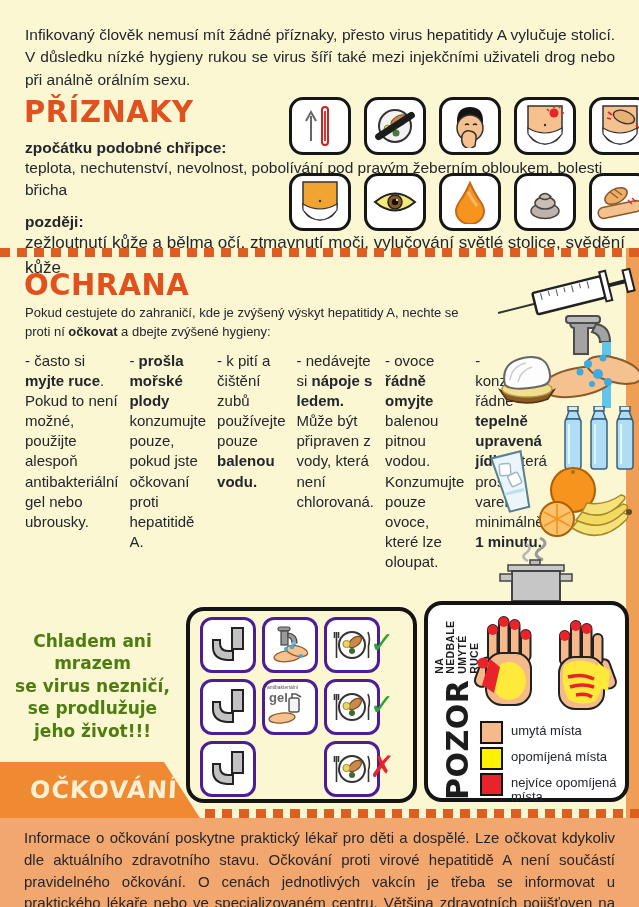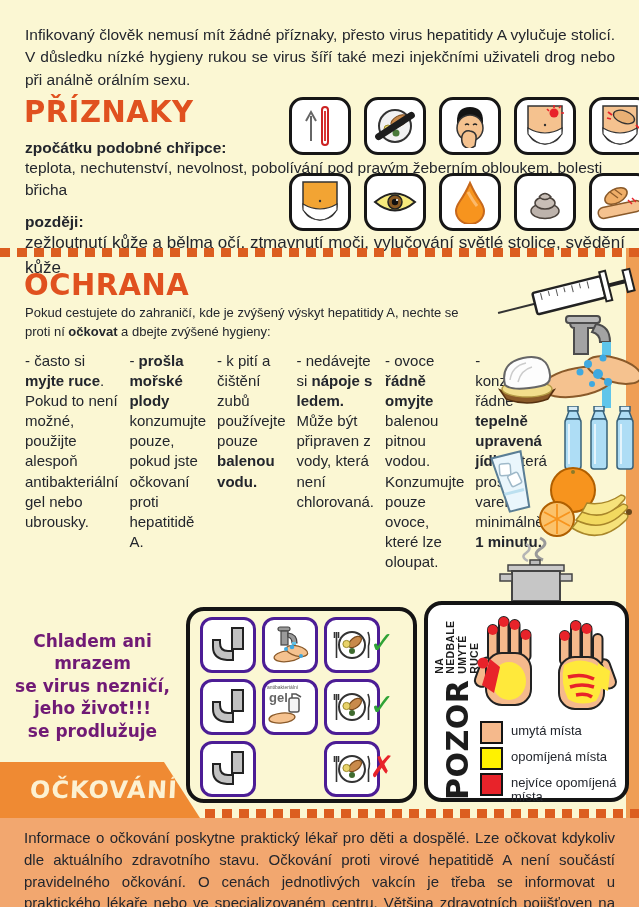--- a/index.html
+++ b/index.html
@@ -15,21 +15,21 @@
 
   
   .icon-row{display:flex;gap:13px;}
   .tile{width:56px;height:52px;border:3px solid #161616;border-radius:14px;background:#fff;
         display:flex;align-items:center;justify-content:center;overflow:hidden;flex:none;}
 
   
   .bullets{display:flex;flex-direction:row;gap:11px;width:500px;font-size:15px;line-height:1.34;}
 
   
-  .slogan{width:185px;text-align:center;color:#701a75;font-weight:800;font-size:17px;line-height:1.32;
+  .slogan{width:185px;text-align:center;color:#4d7c0f;font-weight:800;font-size:17px;line-height:1.32;
           font-family:"DejaVu Sans",sans-serif;}
 
   
   .htable{left:186px;top:607px;width:223px;height:188px;border:4px solid #141414;border-radius:18px;}
   .hrow{position:relative;height:56px;margin-top:6px;padding-left:10px;display:flex;gap:6px;}
   .cell{width:50px;height:50px;border:3px solid #4c1d95;border-radius:12px;background:#fff;
         position:relative;overflow:hidden;flex:none;display:flex;align-items:center;justify-content:center;}
   .cell.empty{visibility:hidden;}
   .mark{position:absolute;left:176px;top:8px;width:32px;text-align:center;
         font-size:30px;font-weight:900;font-family:"DejaVu Sans",sans-serif;}
@@ -289,22 +289,22 @@
     <rect x="34" y="24" width="10" height="5" fill="#BBB" stroke="#444" stroke-width="1.5"></rect>
     <rect x="12" y="29" width="56" height="6" fill="#C9C9C9" stroke="#444" stroke-width="1.5"></rect>
     <rect x="16" y="35" width="48" height="30" fill="#C6C6C6" stroke="#444" stroke-width="2"></rect>
     <rect x="4" y="38" width="12" height="7" fill="#C6C6C6" stroke="#444" stroke-width="1.5"></rect>
     <rect x="64" y="38" width="12" height="7" fill="#C6C6C6" stroke="#444" stroke-width="1.5"></rect>
   </svg>
 
   <div class="abs slogan" style="left:0;top:630px;">
     <div>Chladem ani mrazem</div>
     <div>se virus nezničí,</div>
+    <div>se prodlužuje</div>
     <div>jeho život!!!</div>
-    <div>se prodlužuje</div>
   </div>
 
   <div class="abs htable">
 
     <div class="hrow">
       <div class="cell">
         <svg width="40" height="40" viewBox="0 0 40 40">
           <path d="M24 3 h11 v21 h-11 z" fill="#C2C2C2" stroke="#222" stroke-width="2"></path>
           <path d="M5 15 v7 q0 12 14 13 h6 v-9 h-5 q-8 0 -8 -8 v-3 z" fill="#C2C2C2" stroke="#222" stroke-width="2"></path>
         </svg>

